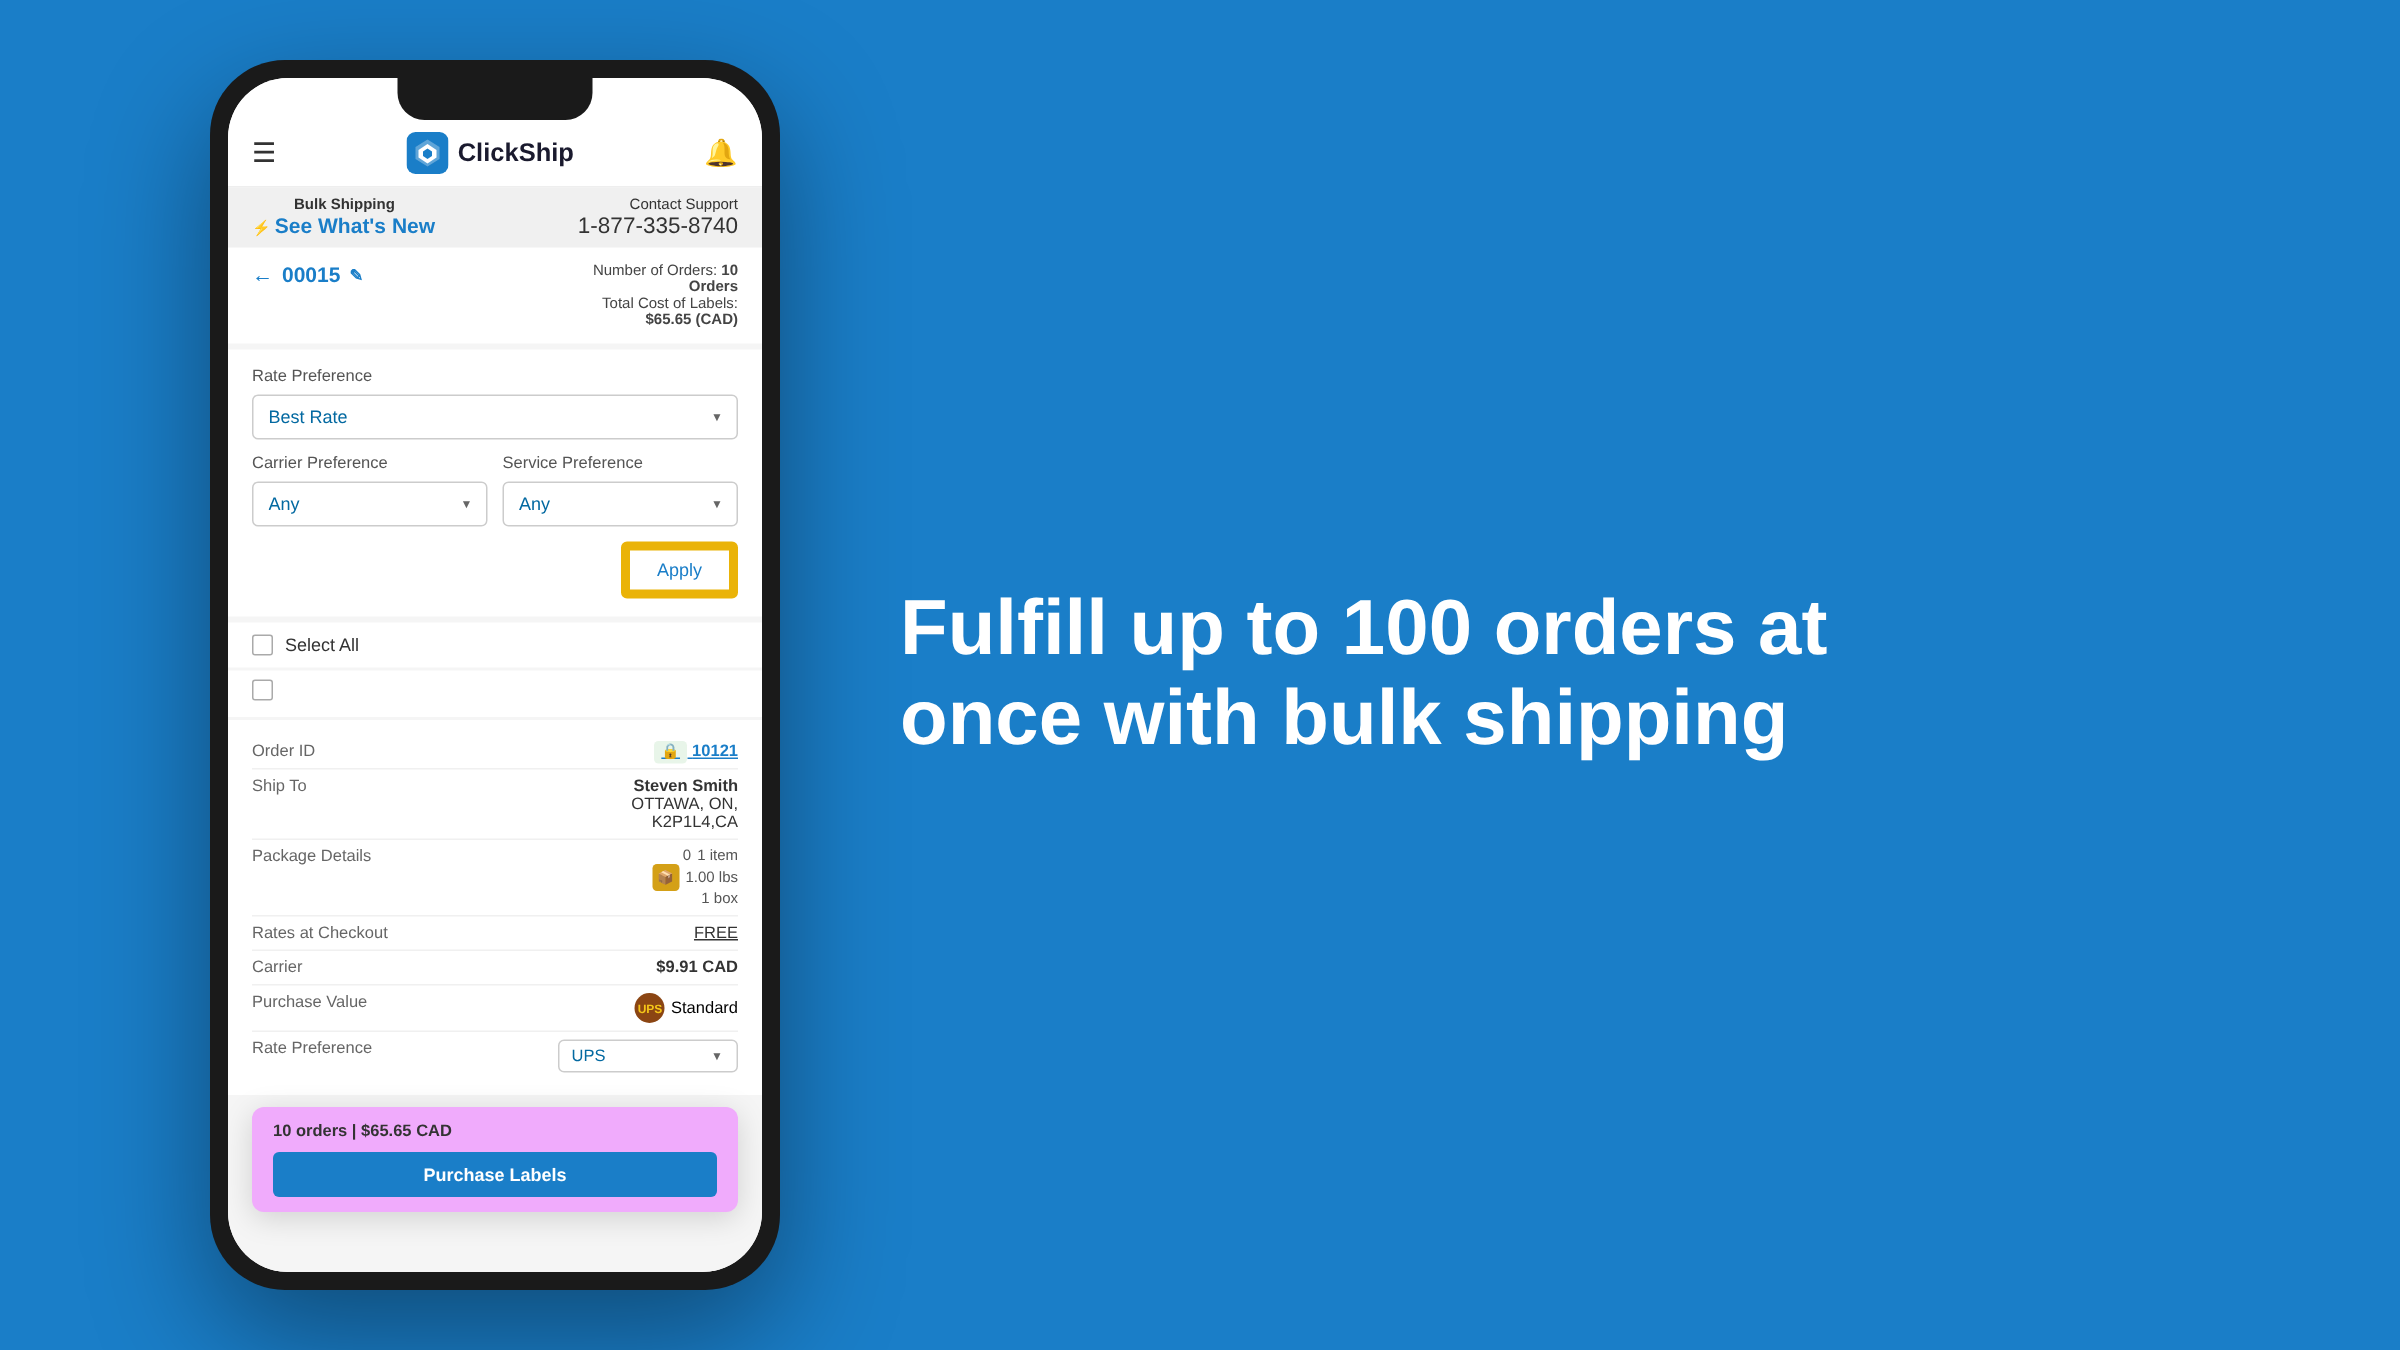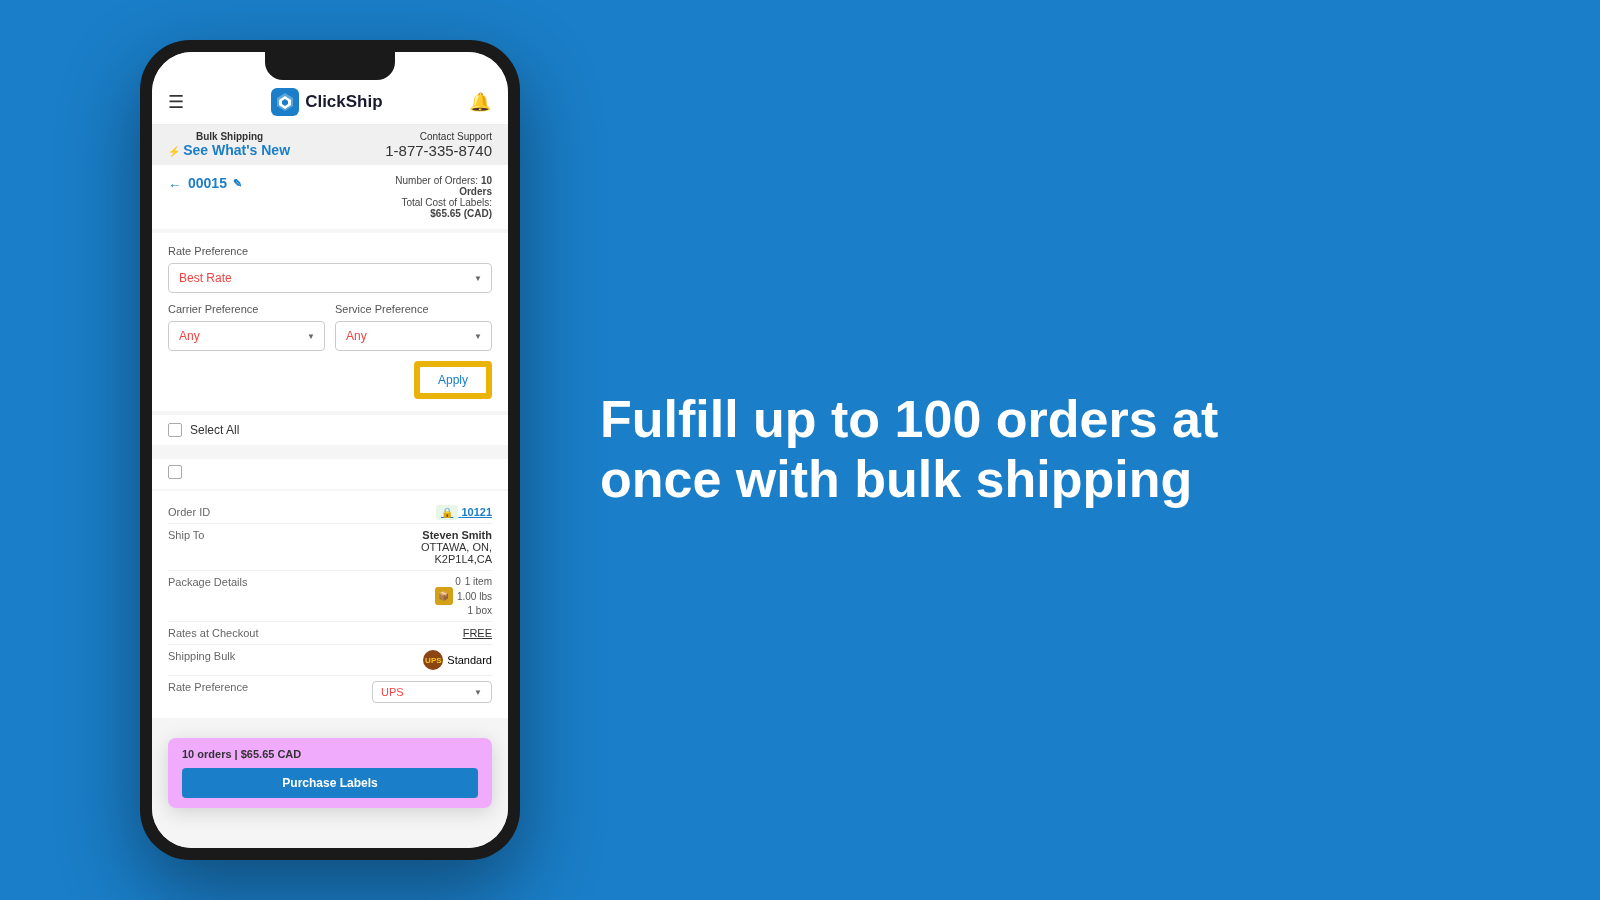--- a/index.html
+++ b/index.html
@@ -173,21 +173,21 @@
       margin-bottom: 6px;
       font-weight: 500;
     }
 
     .select-field {
       width: 100%;
       padding: 7px 10px;
       border: 1px solid #ccc;
       border-radius: 4px;
       font-size: 12px;
-      color: #ef4444;
+      color: #0369a1;
       background: white;
       appearance: none;
       cursor: pointer;
     }
 
     .carrier-service-row {
       display: flex;
       gap: 10px;
       margin-top: 10px;
     }
@@ -214,21 +214,21 @@
 
     
     .select-all-row {
       background: white;
       padding: 8px 16px;
       display: flex;
       align-items: center;
       gap: 8px;
       font-size: 12px;
       color: #333;
-      margin-bottom: 14px;
+      margin-bottom: 2px;
     }
 
     .checkbox-small {
       width: 14px;
       height: 14px;
       border: 1px solid #aaa;
       display: inline-block;
       border-radius: 2px;
     }
 
@@ -503,23 +503,29 @@
               </div>
               <div>1 box</div>
             </div>
           </div>
 
           <div class="order-row">
             <span class="row-label">Rates at Checkout</span>
             <span class="row-value free">FREE</span>
           </div>
 
-
-          <div class="order-row">
-            <span class="row-label">Shipping Bulk</span>
+          <div class="order-row">
+            <span class="row-label">Carrier</span>
+            <div class="carrier-row-val">
+              <span>$9.91 CAD</span>
+            </div>
+          </div>
+
+          <div class="order-row">
+            <span class="row-label">Purchase Value</span>
             <div style="display:flex;align-items:center;gap:4px;">
               <div class="ups-icon">UPS</div>
               <span style="font-size:11px;">Standard</span>
             </div>
           </div>
 
           <div class="order-row">
             <span class="row-label">Rate Preference</span>
             <div class="select-wrapper" style="width:120px;">
               <select class="select-field" style="font-size:11px;padding:4px 20px 4px 8px;">

